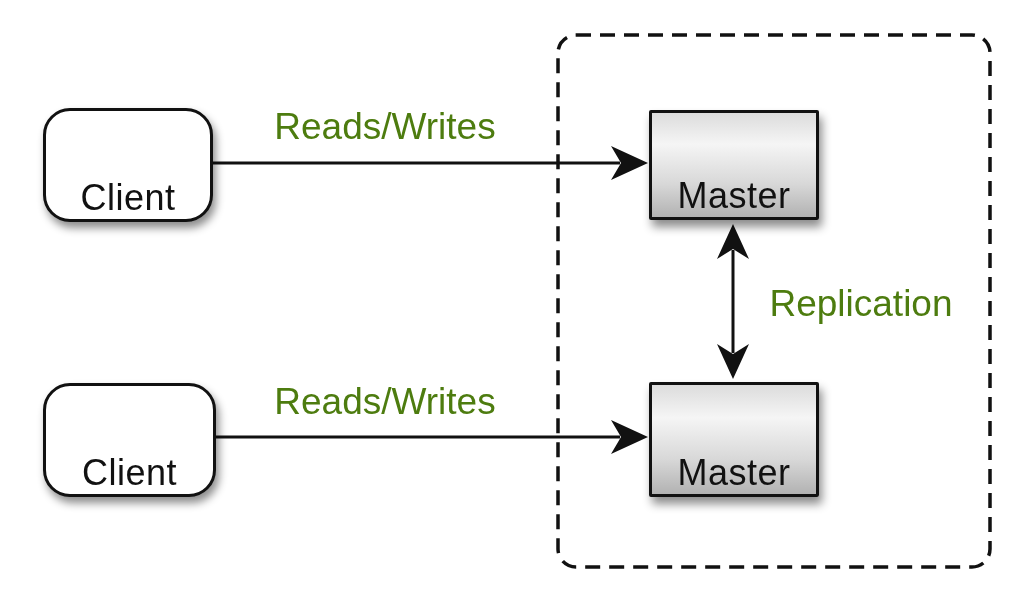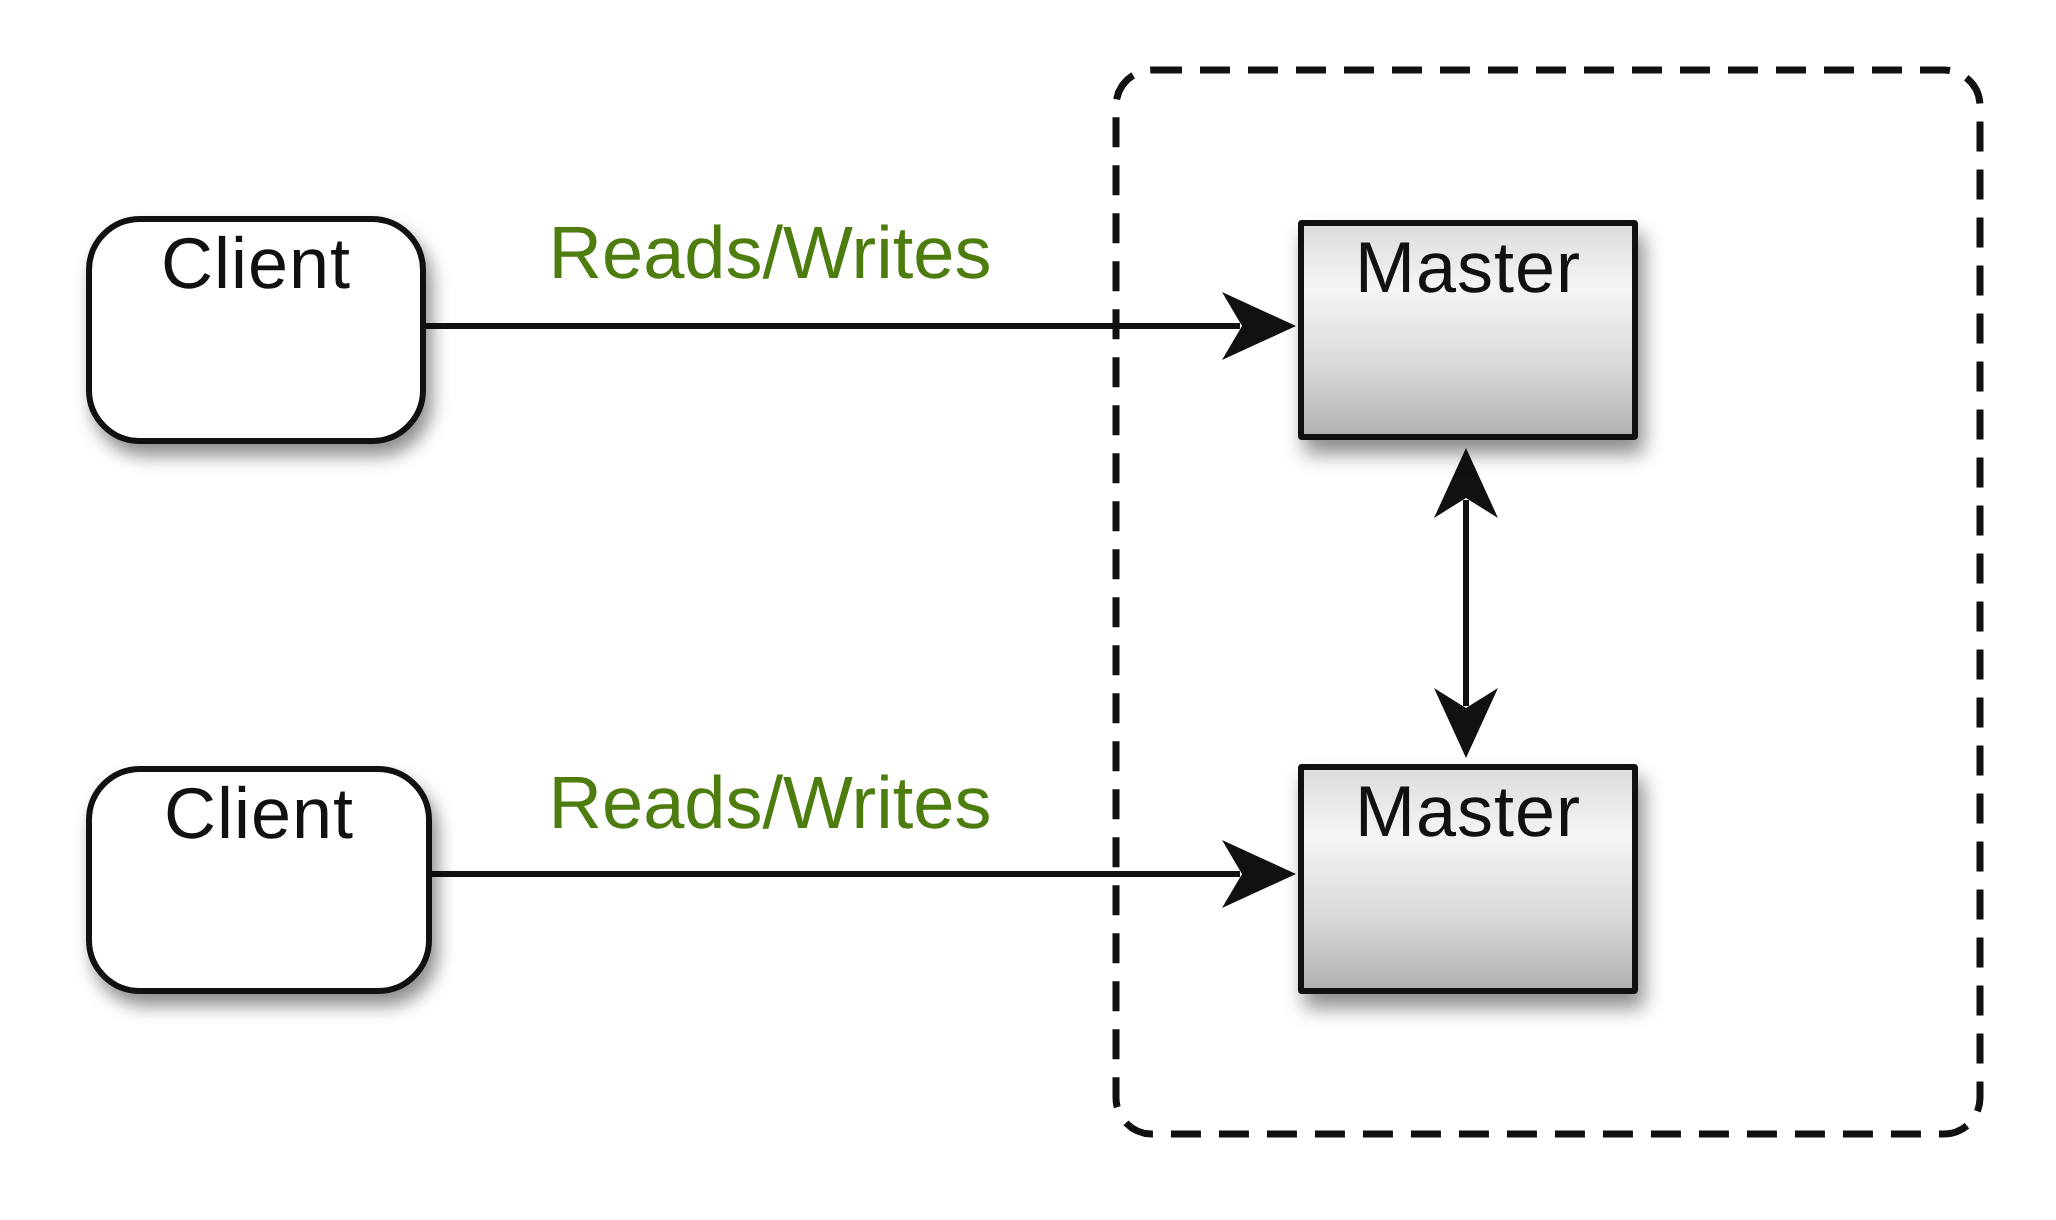--- a/index.html
+++ b/index.html
@@ -18,21 +18,21 @@
   .layer {
     position: absolute;
     left: 0;
     top: 0;
     width: 1028px;
     height: 610px;
   }
   .node {
     position: absolute;
     display: flex;
-    align-items: flex-start;
+    align-items: flex-end;
     justify-content: center;
     box-sizing: border-box;
     border: 3px solid #111111;
     color: #111111;
     font-size: 36px;
     letter-spacing: 0.5px;
   }
   .client {
     background: #ffffff;
     border-radius: 27px;
@@ -97,14 +97,15 @@
   </div>
 
   <div class="node master master-bottom">
     <span>Master</span>
   </div>
 
   <div class="edge-label label-rw-top">Reads/Writes</div>
 
   <div class="edge-label label-rw-bottom">Reads/Writes</div>
 
+  <div class="edge-label label-replication">Replication</div>
 
 </div>
 
 </body></html>

